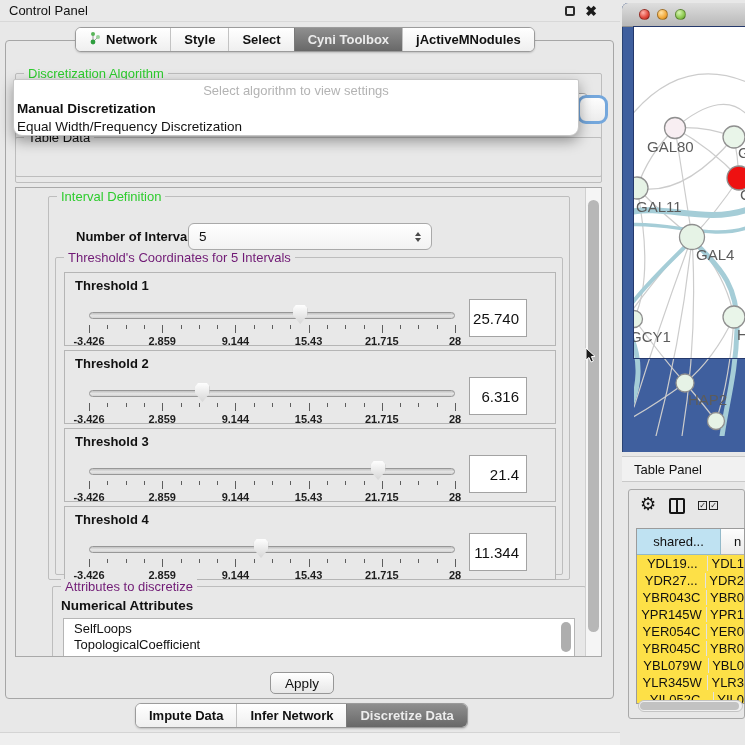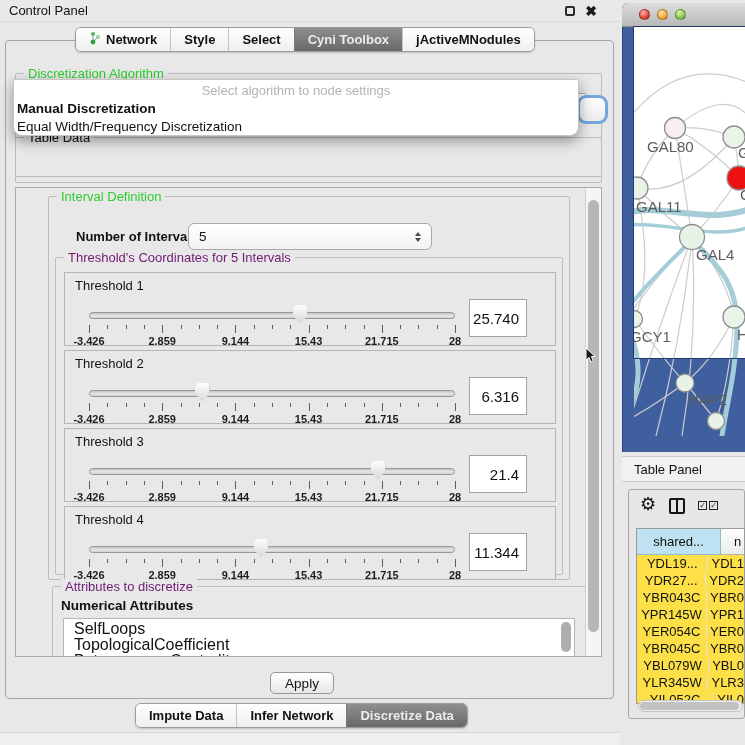--- a/index.html
+++ b/index.html
@@ -39,34 +39,34 @@
 #tdata-combo{left:13px;top:52px;width:570px;height:28px}
 
 #scroll-region{left:9px;top:146px;width:587px;height:470px;border:1px solid #a9a9a9;background:#e8e8e8;overflow:hidden}
 #v-scrollbar{position:absolute;right:0;top:0;width:16px;height:468px;background:#f5f5f5;border-left:1px solid #d0d0d0}
 #v-thumb{position:absolute;left:2px;top:12px;width:11px;height:432px;background:#b7b7b7;border-radius:6px}
 #interval-group{left:32px;top:8px;width:522px;height:384px}
 #numint-label{position:absolute;left:27px;top:32px;font-size:13px;font-weight:bold}
 #numint-combo{left:139px;top:26px;width:244px;height:27px}
 #thr-group{left:6px;top:60px;width:508px;height:318px}
 .t-box{position:absolute;left:8px;width:492px;height:74px;border:1px solid #b5b5b5;background:#e8e8e8}
-.t-name{position:absolute;left:10px;top:5px;font-size:13px;font-weight:normal}
+.t-name{position:absolute;left:10px;top:5px;font-size:13px;font-weight:bold}
 .t-slider{position:absolute;left:24px;top:30px;width:366px;height:43px}
 .t-track{position:absolute;left:0;top:9px;width:100%;height:7px;border:1px solid #979797;border-radius:4px;background:linear-gradient(#c2c2c2,#e6e6e6 55%,#d2d2d2)}
 .t-thumb{position:absolute;top:2px;width:15px;height:19px;transform:translateX(-50%);background:linear-gradient(#fefefe,#d6d6d6);clip-path:polygon(20% 0,80% 0,100% 20%,100% 52%,50% 100%,0 52%,0 20%);filter:drop-shadow(0 0 1px #777)}
 .t-ticks{position:absolute;left:0;top:22px;width:100%;height:9px}
 .t-ticks i{position:absolute;top:0;width:1px;background:#5d5d5d;height:4px}
 .t-ticks i.major{height:8px}
 .t-labs{position:absolute;left:0;top:32px;width:100%;height:12px;font-size:11px;font-weight:bold;color:#1d1d1d}
 .t-labs span{position:absolute;transform:translateX(-50%);white-space:nowrap}
 .t-value{position:absolute;left:404px;top:26px;width:58px;height:38px;background:#fff;border:1px solid #a3a3a3;font-size:15px;display:flex;align-items:center;justify-content:flex-end;padding-right:7px}
 #attr-group{left:36px;top:398px;width:534px;height:90px}
 #attr-title{position:absolute;left:8px;top:11px;font-size:13.5px;font-weight:bold}
 #attr-list{position:absolute;left:10px;top:31px;width:512px;height:56px;background:#fff;border:1px solid #b5b5b5;overflow:hidden;padding-top:2px}
-.attr-item{font-size:16px;line-height:16px;padding-left:10px;white-space:nowrap}
+.attr-item{font-size:13px;line-height:16px;padding-left:10px;white-space:nowrap}
 #attr-scroll{position:absolute;right:3px;top:3px;width:10px;height:30px;background:#aeaeae;border-radius:5px}
 
 .btn{position:absolute;display:flex;align-items:center;justify-content:center;background:linear-gradient(#ffffff,#e7e7e7);border:1px solid #979797;border-radius:5px;font-size:13.5px}
 #apply-btn{left:264px;top:631px;width:64px;height:22px}
 #cp-footer{left:0;top:732px;width:620px;height:13px;background:#efefef;border-top:1px solid #d4d4d4}
 
 #net-window{left:622px;top:3px;width:123px;height:449px;background:#3f5f9e;border-top-left-radius:6px;box-shadow:inset 1px 0 0 #2a4373}
 #net-titlebar{position:absolute;left:0;top:0;width:123px;height:24px;background:linear-gradient(#dedede,#b8b8b8);border-top-left-radius:6px;border-bottom:1px solid #8f8f8f;display:flex;align-items:center;gap:7px;padding-left:17px}
 .light{width:11px;height:11px;border-radius:50%;border:1px solid rgba(0,0,0,.3)}
 .light.red{background:radial-gradient(circle at 35% 30%,#ffb3aa,#e0453a 60%,#a92a20)}
@@ -129,21 +129,21 @@
       <span>jActiveMNodules</span>
     </div>
   </div>
 
 <div class="abs" id="main-panel">
   <div class="group" id="algo-group">
     <span class="glabel green">Discretization Algorithm</span>
   </div>
   <div class="abs" id="algo-ring"></div>
   <div class="abs" id="algo-popup">
-    <div class="prompt">Select algorithm to node settings</div>
+    <div class="prompt">Select algorithm to view settings</div>
     <div class="opt first">Manual Discretization</div>
     <div class="opt">Equal Width/Frequency Discretization</div>
   </div>
 
   <div class="group" id="tdata-group">
     <span class="glabel">Table Data</span>
   </div>
   <div class="combo" id="tdata-combo">
     <span>galFiltered.sif default node</span>
     <span class="spin">

